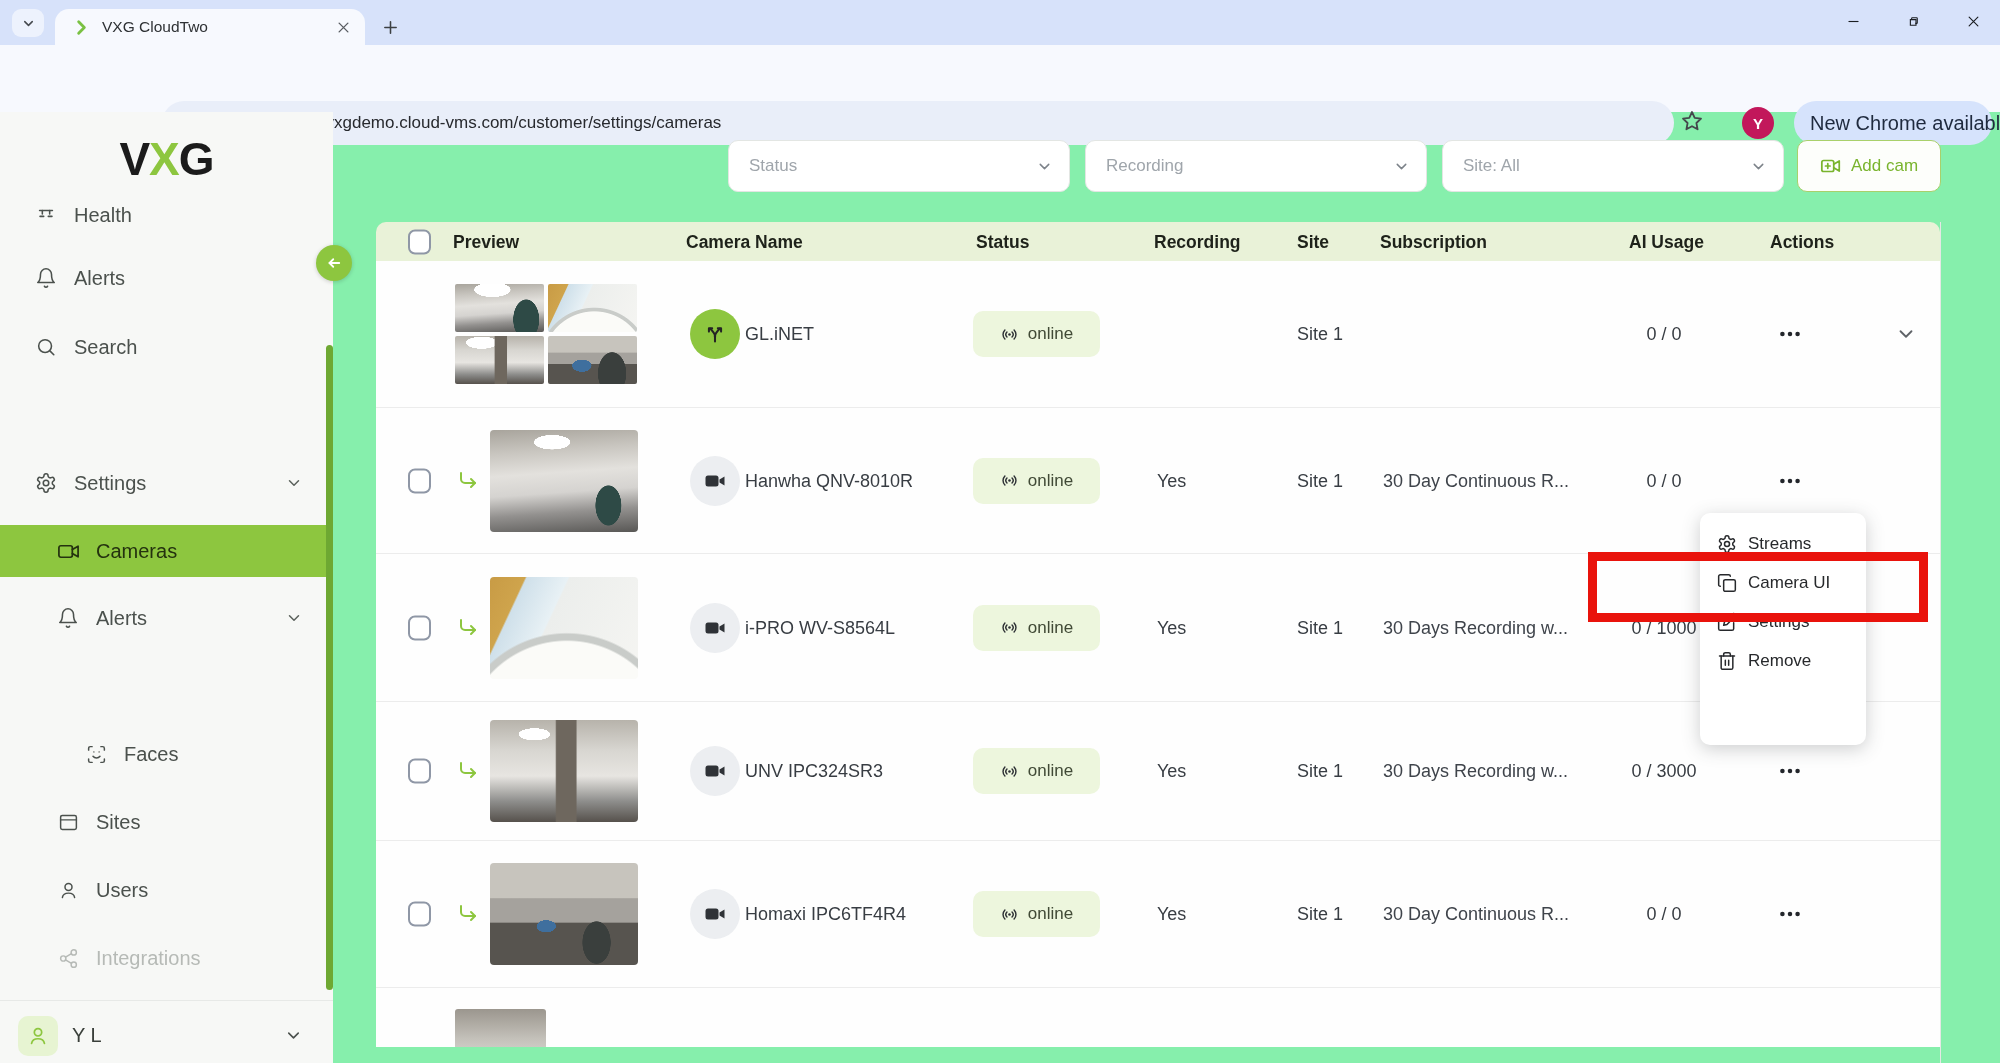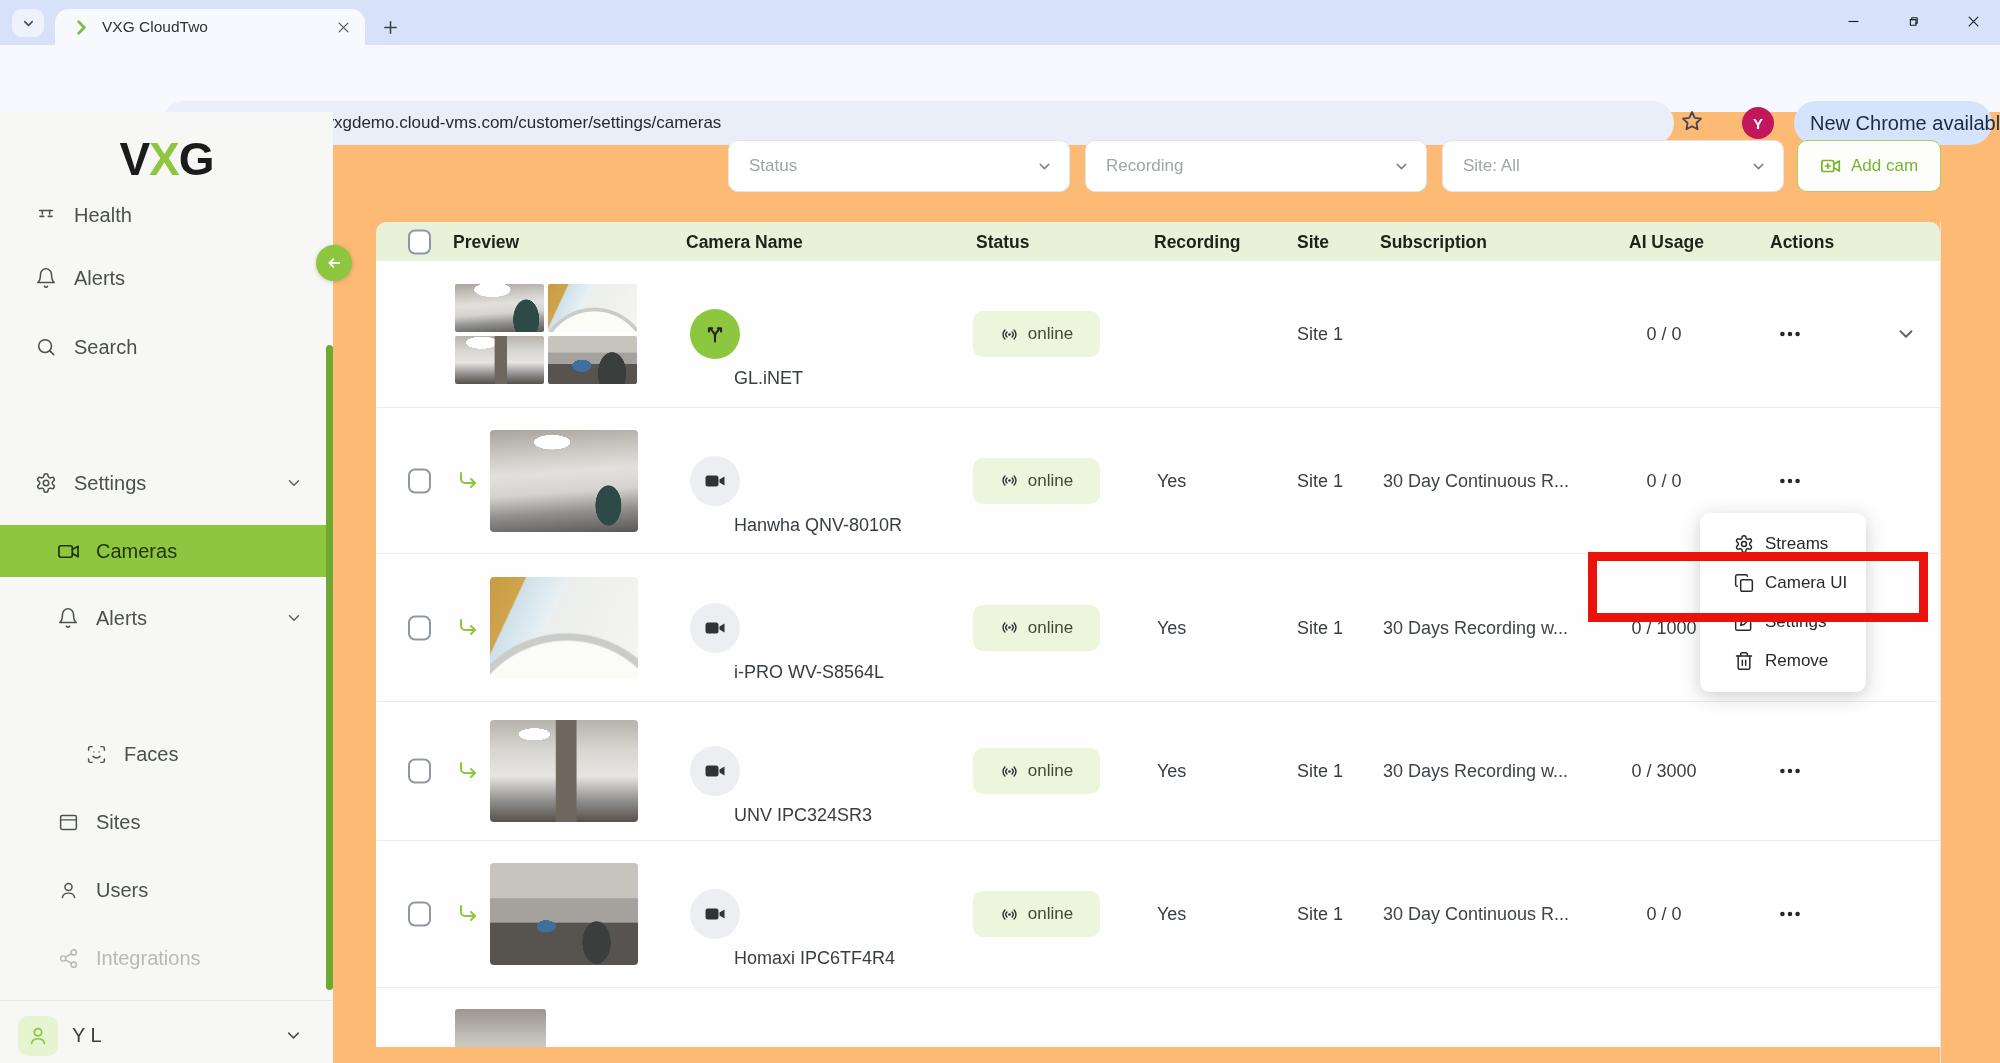--- a/index.html
+++ b/index.html
@@ -1,17 +1,17 @@
 <!DOCTYPE html>
 <html><head>
 <meta charset="utf-8">
 <style>
   * { margin:0; padding:0; box-sizing:border-box; }
   body { background:#444; font-family:"Liberation Sans","DejaVu Sans",sans-serif; }
-  .stage { position:relative; width:2000px; height:1063px; overflow:hidden; background:#fdba74; }
+  .stage { position:relative; width:2000px; height:1063px; overflow:hidden; background:#86efac; }
   svg { display:block; }
 
   
   .tabstrip { position:absolute; left:0; top:0; width:2000px; height:45px; background:#d7e2fa; }
   .tabsearch-btn { position:absolute; left:12px; top:9px; width:32px; height:28px; border-radius:9px; background:rgba(255,255,255,.55); display:flex; align-items:center; justify-content:center; color:#45494e; }
   .tab { position:absolute; left:55px; top:9px; width:310px; height:36px; background:#f7f9fe; border-radius:14px 14px 0 0; display:flex; align-items:center; padding:0 14px 0 18px; }
   .tab-title { font-size:15.5px; color:#2e3134; flex:1; margin-left:12px; white-space:nowrap; overflow:hidden; }
   .tab-close { color:#5a5e63; margin-left:8px; }
   .newtab-btn { position:absolute; left:376px; top:13px; width:28px; height:28px; display:flex; align-items:center; justify-content:center; color:#3c4043; }
   .win-controls { position:absolute; right:14px; top:8px; display:flex; gap:34px; align-items:center; color:#1b1e22; }
@@ -64,21 +64,21 @@
   .t-head .hl { position:absolute; top:50%; transform:translateY(-50%); font-size:17.5px; font-weight:bold; color:#1e221a; white-space:nowrap; }
   .trow { position:relative; background:#fefefe; border-bottom:1px solid #ececec; }
   .cell { position:absolute; top:50%; transform:translateY(-50%); font-size:18px; color:#383d43; white-space:nowrap; }
   .checkbox { position:absolute; left:32px; top:50%; transform:translateY(-50%); width:23px; height:25px; border:2px solid #8f97a6; border-radius:7px; background:#fff; }
   .sub-arrow { position:absolute; left:80px; top:50%; transform:translateY(-50%); color:#8dc63f; }
   .thumb { position:absolute; left:114px; top:50%; transform:translateY(-50%); width:148px; height:102px; border-radius:4px; }
   .thumb-grid { position:absolute; left:79px; top:50%; transform:translateY(-50%); width:182px; height:100px; display:grid; grid-template-columns:1fr 1fr; grid-template-rows:1fr 1fr; gap:4px; }
   .thumb-grid > div { border-radius:2px; }
   .cam-ic { position:absolute; left:314px; top:50%; transform:translateY(-50%); width:50px; height:50px; border-radius:50%; background:#eceef1; display:flex; align-items:center; justify-content:center; color:#2f3237; }
   .cam-ic.group { background:#8dc63f; color:#242424; }
-  .c-name { left:358px;margin-top:44px; }
+  .c-name { left:369px; }
   .pill { position:absolute; left:597px; top:50%; transform:translateY(-50%); width:127px; height:46px; border-radius:10px; background:#edf6dd; display:flex; align-items:center; justify-content:center; gap:9px; color:#2c2f33; }
   .pill span { font-size:17px; color:#414a36; }
   .c-rec { left:781px; }
   .c-site { left:921px; width:48px; white-space:normal; line-height:1.5; }
   .c-sub { left:1007px; color:#3f444b; }
   .c-ai { left:1208px; width:160px; text-align:center; }
   .dots-btn { position:absolute; left:1394px; top:50%; transform:translateY(-50%); width:40px; height:30px; display:flex; align-items:center; justify-content:center; color:#23262b; }
   .row-chev { position:absolute; left:1519px; top:50%; transform:translateY(-50%); color:#5f6368; }
 
   
@@ -96,21 +96,21 @@
   .sc-desk { background:
     radial-gradient(ellipse 16px 10px at 38% 62%, #3f6f9e 0 60%, transparent 61%),
     radial-gradient(ellipse 24px 36px at 72% 78%, #3a3f3d 0 58%, transparent 60%),
     linear-gradient(180deg, #c7c4bd 0 34%, #a5a29d 35% 58%, #57544f 59% 100%); }
 
   .partial-row { position:relative; background:#fefefe; height:59px; overflow:hidden; }
   .partial-thumb { position:absolute; left:79px; top:21px; width:91px; height:50px; border-radius:3px 3px 0 0;
     background: linear-gradient(180deg, #9b968e 0%, #c4c1ba 60%, #d8d6d1 100%); }
 
   
-  .ctx-menu { position:absolute; left:1700px; top:513px; width:166px; height:179px; background:#fff; border-radius:10px; box-shadow:0 4px 18px rgba(60,64,67,.25); z-index:50; padding:11px 17px; }
+  .ctx-menu { position:absolute; left:1700px; top:513px; width:166px; height:232px; background:#fff; border-radius:10px; box-shadow:0 4px 18px rgba(60,64,67,.25); z-index:50; padding:11px 0; }
   .ctx-item { height:39px; display:flex; align-items:center; padding-left:17px; gap:11px; color:#27292c; font-size:17px; }
   .red-box { position:absolute; left:1588px; top:552px; width:340px; height:70px; border:9px solid #e9130c; z-index:60; }
 </style>
 </head>
 <body>
 
 <div class="stage">
 
   <div class="tabstrip">
     <div class="tabsearch-btn">

